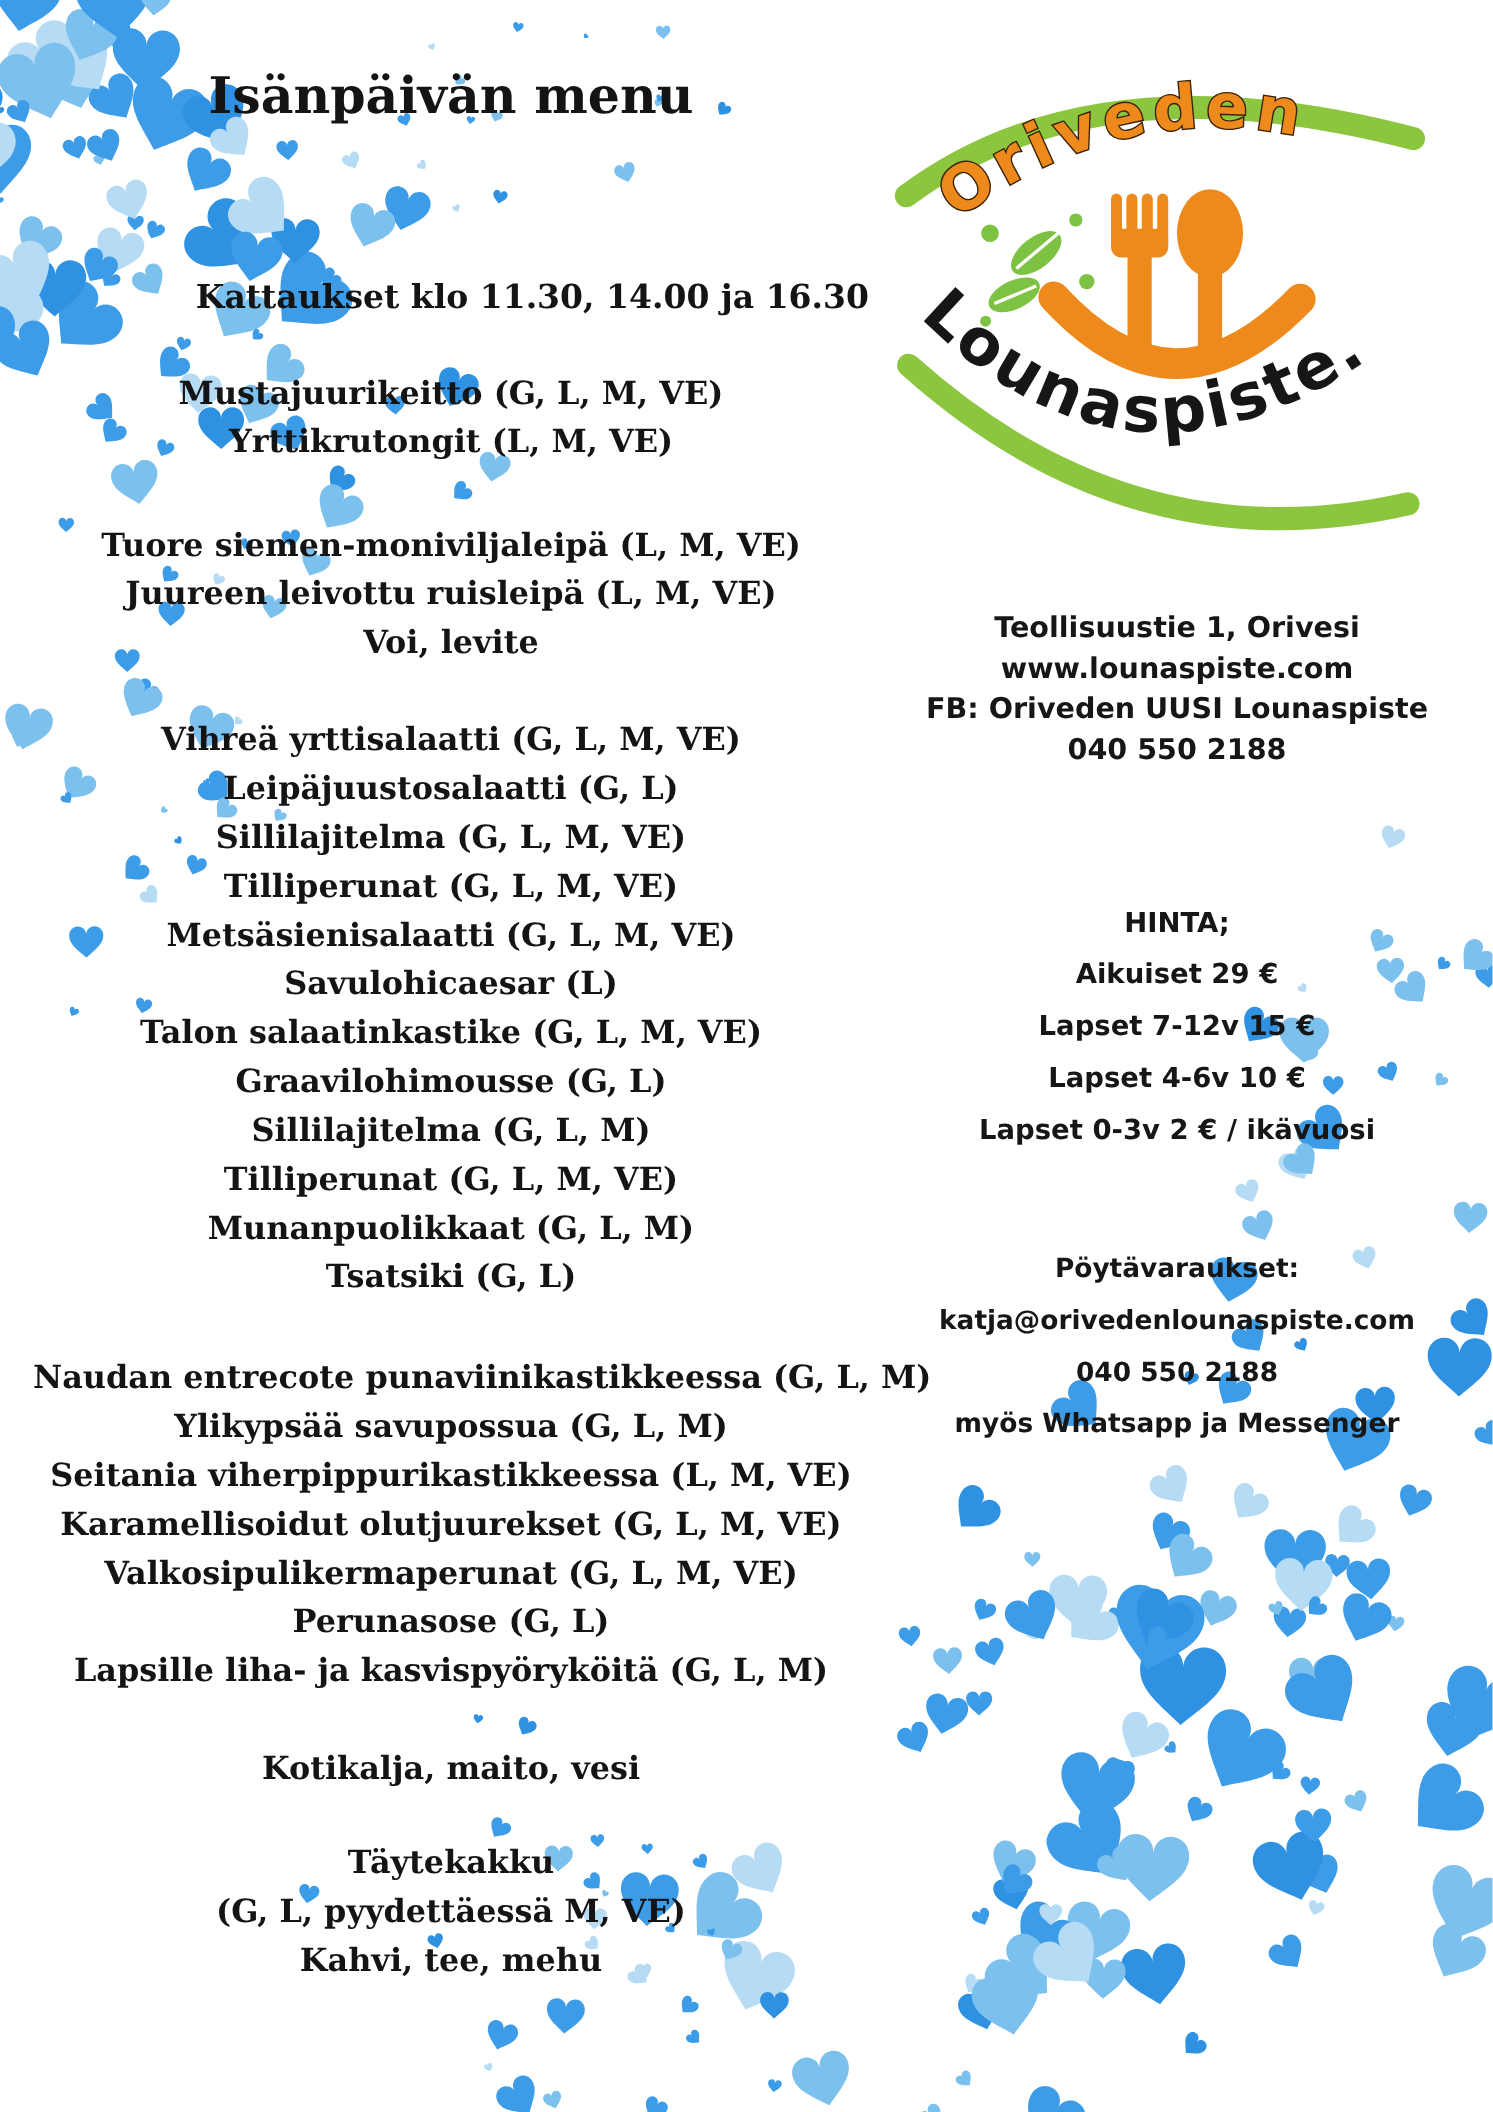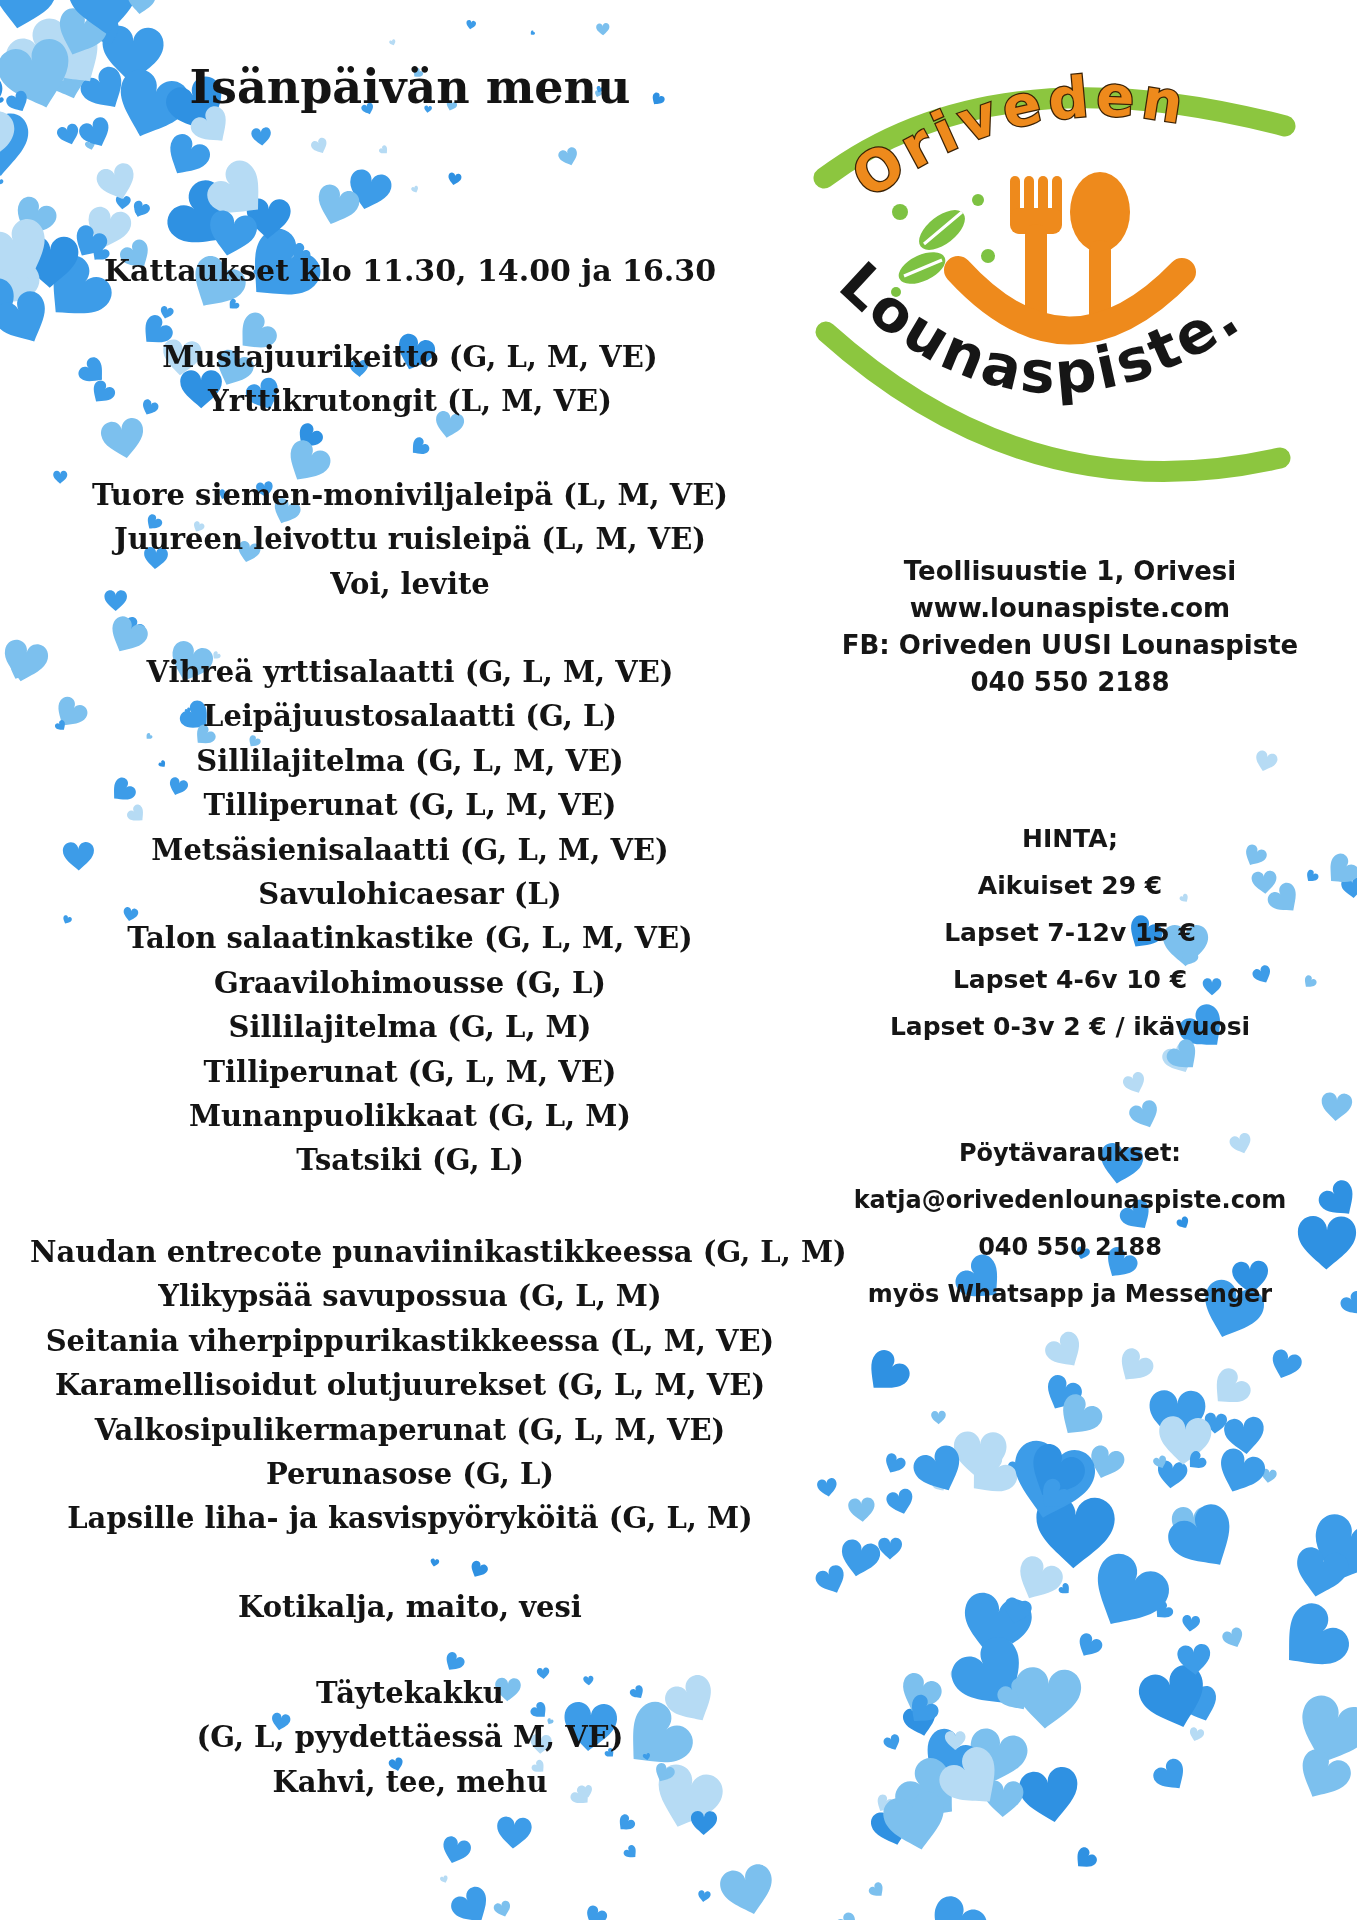--- a/index.html
+++ b/index.html
@@ -3,21 +3,21 @@
 <meta charset="utf-8">
 <style>
   html,body{margin:0;padding:0;background:#ffffff;}
   .page{position:relative;width:1357px;height:1920px;background:#ffffff;overflow:hidden;
         font-family:"DejaVu Serif",serif;color:#141414;}
   #hearts{position:absolute;left:0;top:0;width:1357px;height:1920px;}
 
   
   .title-block{position:absolute;left:30px;top:56px;width:760px;text-align:center;
                font-size:46px;line-height:62px;font-weight:700;}
-  .servings{position:absolute;left:30px;top:249px;width:760px;text-align:center;
+  .servings{position:absolute;left:30px;top:249px;width:760px;text-align:right;
             font-size:30px;font-weight:700;line-height:44px;white-space:nowrap;}
   .menu-group{position:absolute;left:30px;width:760px;text-align:center;}
   .menu-item{font-size:29px;font-weight:700;line-height:44.4px;margin:0;white-space:nowrap;}
   .welcome{position:absolute;left:30px;top:1940px;width:760px;text-align:center;
            font-size:36px;font-weight:700;line-height:44px;}
 
   
   .rcol{position:absolute;left:750px;width:640px;text-align:center;
         font-family:"DejaVu Sans",sans-serif;font-weight:700;color:#161616;}
   .rcol p{margin:0;white-space:nowrap;}

